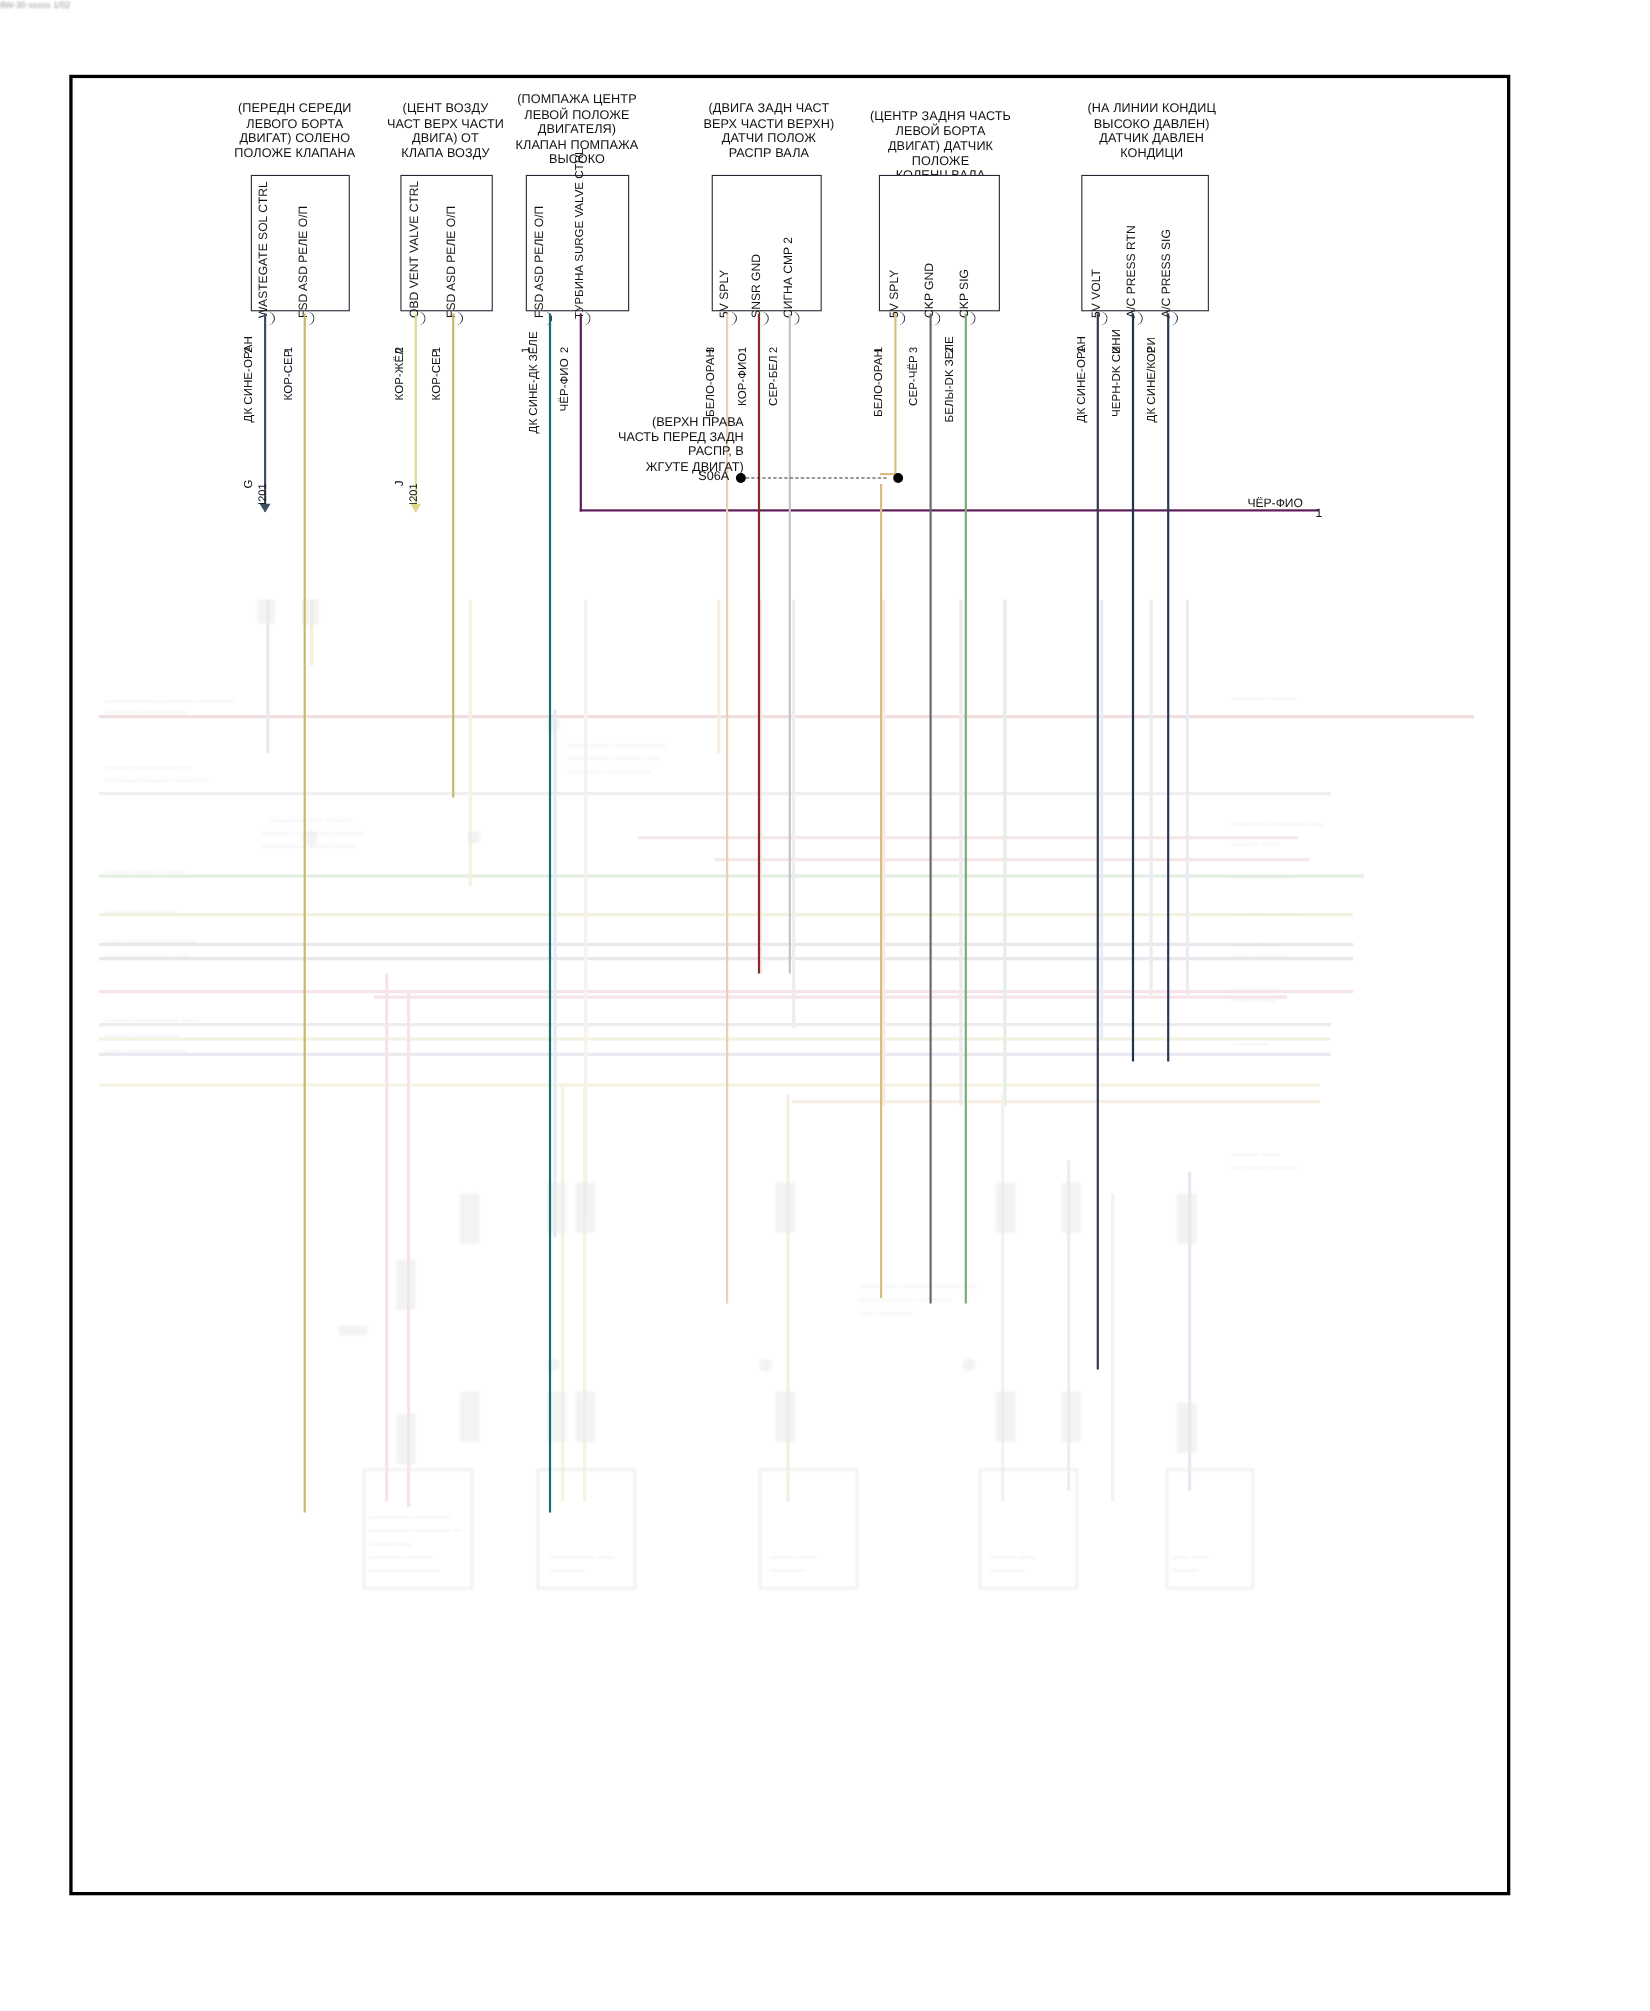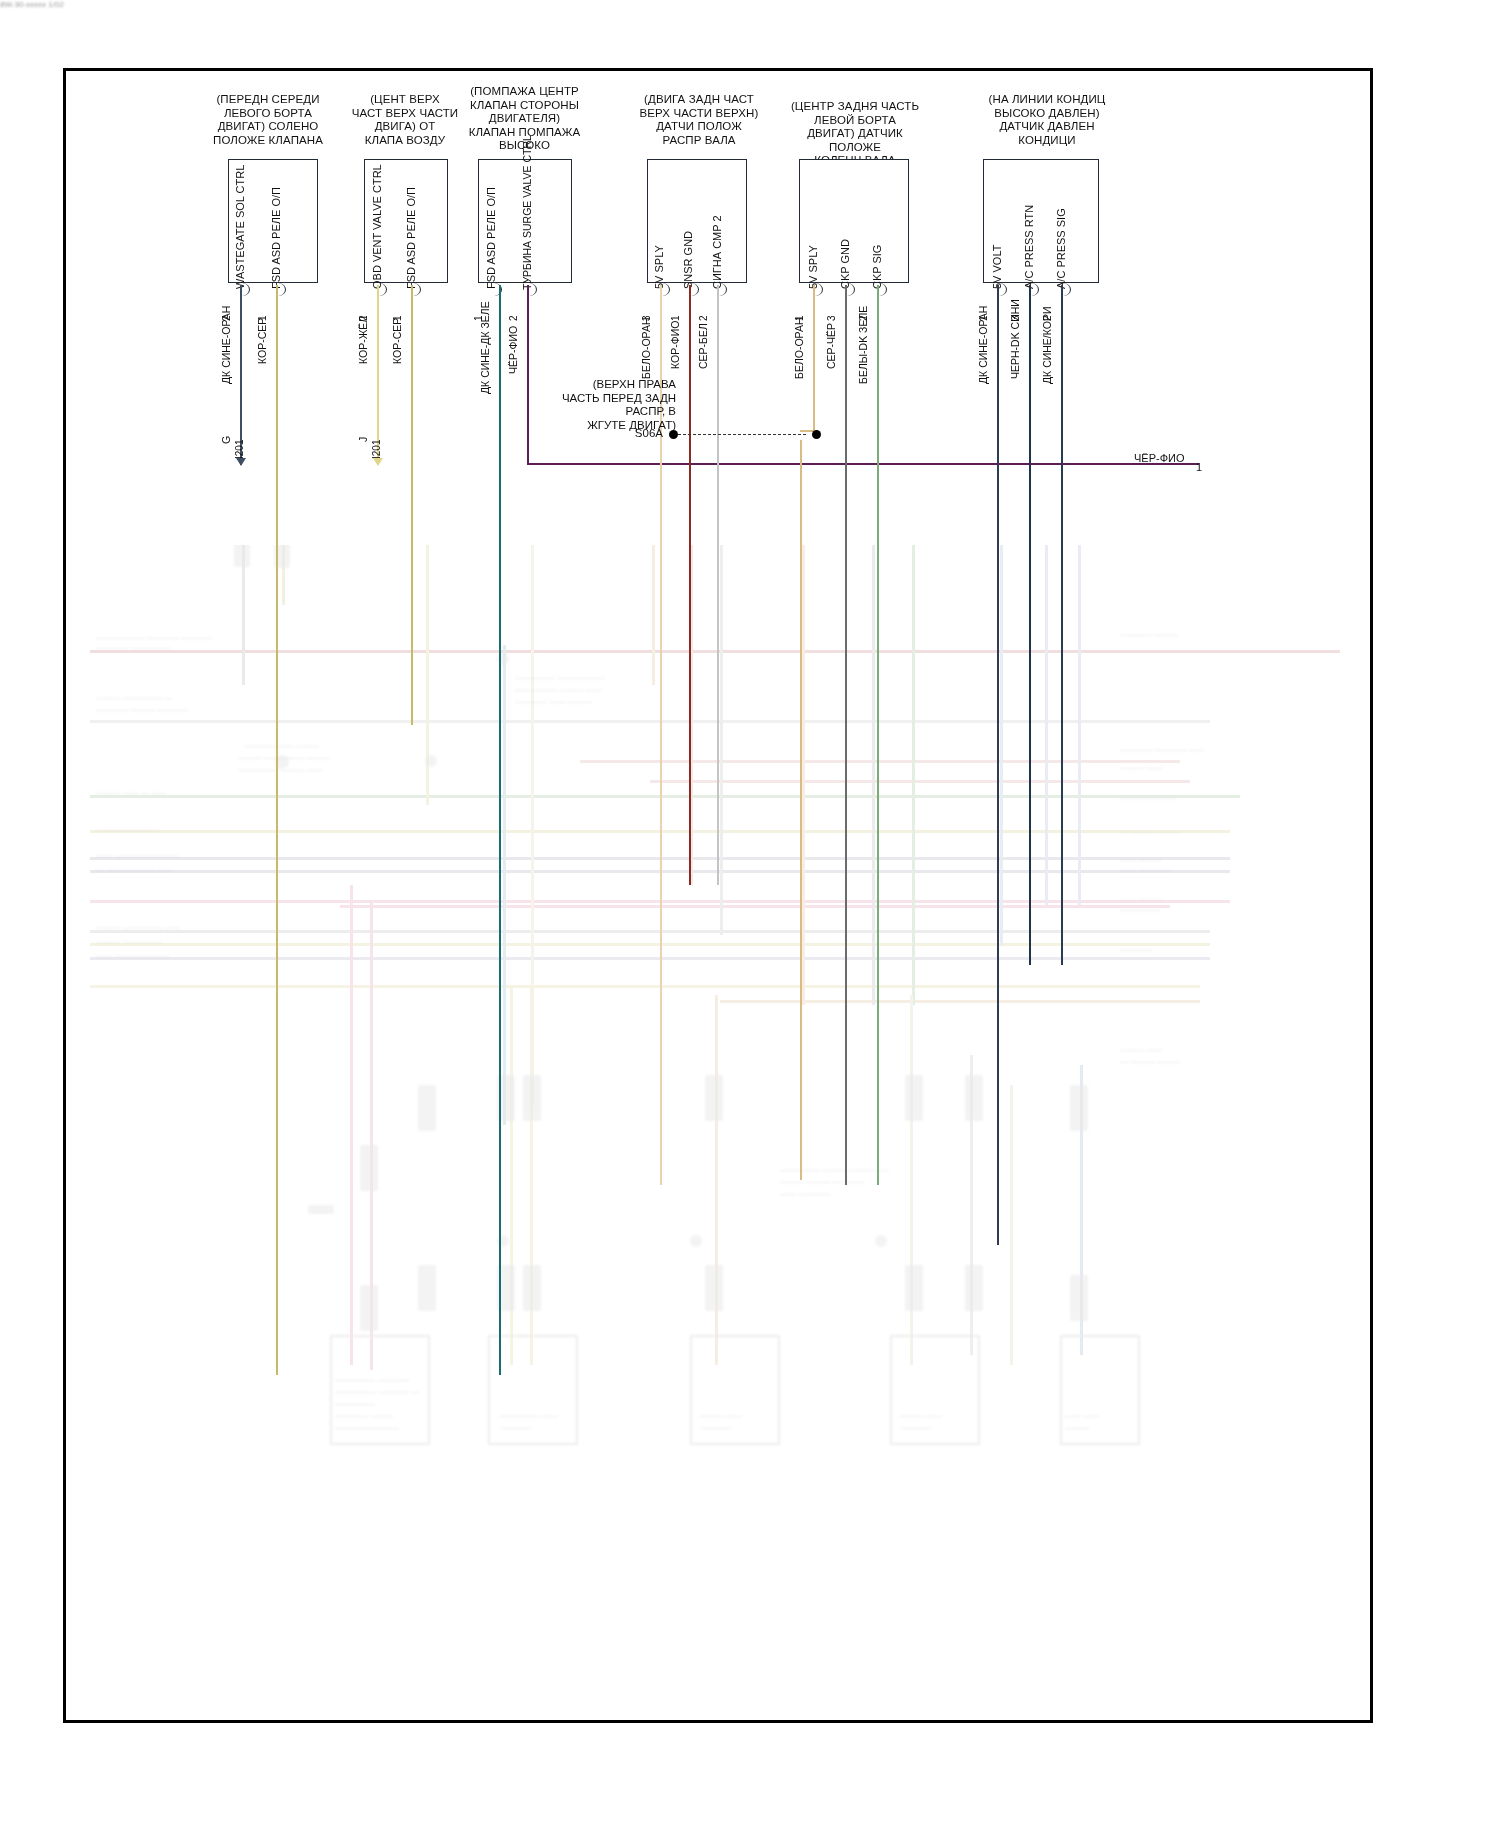--- a/index.html
+++ b/index.html
@@ -343,21 +343,21 @@
     <div class="wire-label" style="left:232px; top:372px;">ДК СИНЕ-ОРАН</div>
     <div class="wire-label" style="left:268px; top:352px;">КОР-СЕР</div>
 
     <div class="conn-letter" style="left:232px; top:432px;">G</div>
     <div class="conn-code" style="left:245px; top:448px;">I201</div>
     <div class="arrow-down" style="left:236px; top:458px; border-top:8px solid #3f4f63;"></div>
   </div>
 
   <div>
     <div class="comp-title" style="left:345px; top:93px; width:120px;">
-      <div>(ЦЕНТ ВЕРХ</div>
+      <div>(ЦЕНТ ВОЗДУ</div>
       <div>ЧАСТ ВЕРХ ЧАСТИ</div>
       <div>ДВИГА) ОТ</div>
       <div>КЛАПА ВОЗДУ</div>
     </div>
     <div class="comp-box" style="left:364px; top:159px; width:84px; height:124px;"></div>
     <div class="pin-func" style="left:383px; top:278px;">OBD VENT VALVE CTRL</div>
     <div class="pin-func" style="left:417px; top:278px;">FSD ASD РЕЛЕ О/П</div>
 
     <div class="pin-arc" style="left:374px; top:283px;"></div>
     <div class="pin-arc" style="left:408px; top:283px;"></div>
@@ -372,21 +372,21 @@
     <div class="wire-label" style="left:403px; top:352px;">КОР-СЕР</div>
 
     <div class="conn-letter" style="left:369px; top:430px;">J</div>
     <div class="conn-code" style="left:382px; top:448px;">I201</div>
     <div class="arrow-down" style="left:373px; top:458px; border-top:8px solid #ded78a;"></div>
   </div>
 
   <div>
     <div class="comp-title" style="left:462px; top:85px; width:125px;">
       <div>(ПОМПАЖА ЦЕНТР</div>
-      <div>КЛАПАН СТОРОНЫ</div>
+      <div>ЛЕВОЙ ПОЛОЖЕ</div>
       <div>ДВИГАТЕЛЯ)</div>
       <div>КЛАПАН ПОМПАЖА</div>
       <div>ВЫСОКО</div>
     </div>
     <div class="comp-box" style="left:478px; top:159px; width:94px; height:124px;"></div>
     <div class="pin-func" style="left:497px; top:278px;">FSD ASD РЕЛЕ О/П</div>
     <div class="pin-func two-line" style="left:533px; top:278px; font-size:10.5px;">
       <span>ТУРБИНА SURGE VALVE CTRL</span>
     </div>
 

